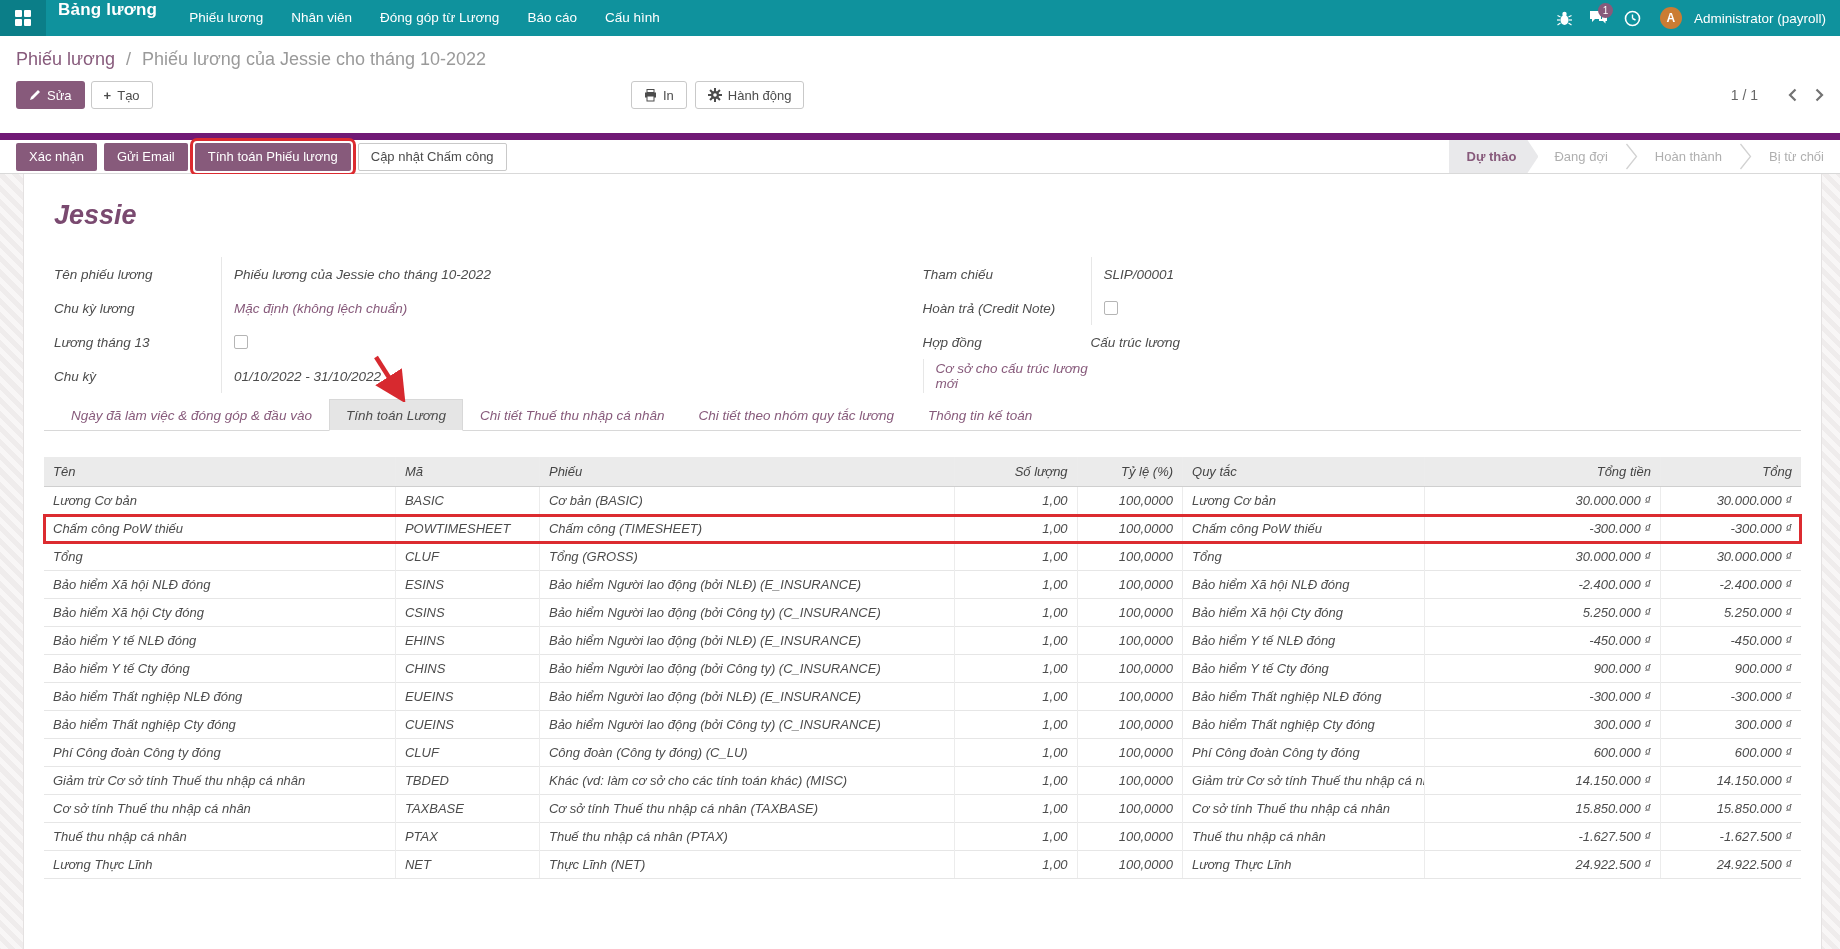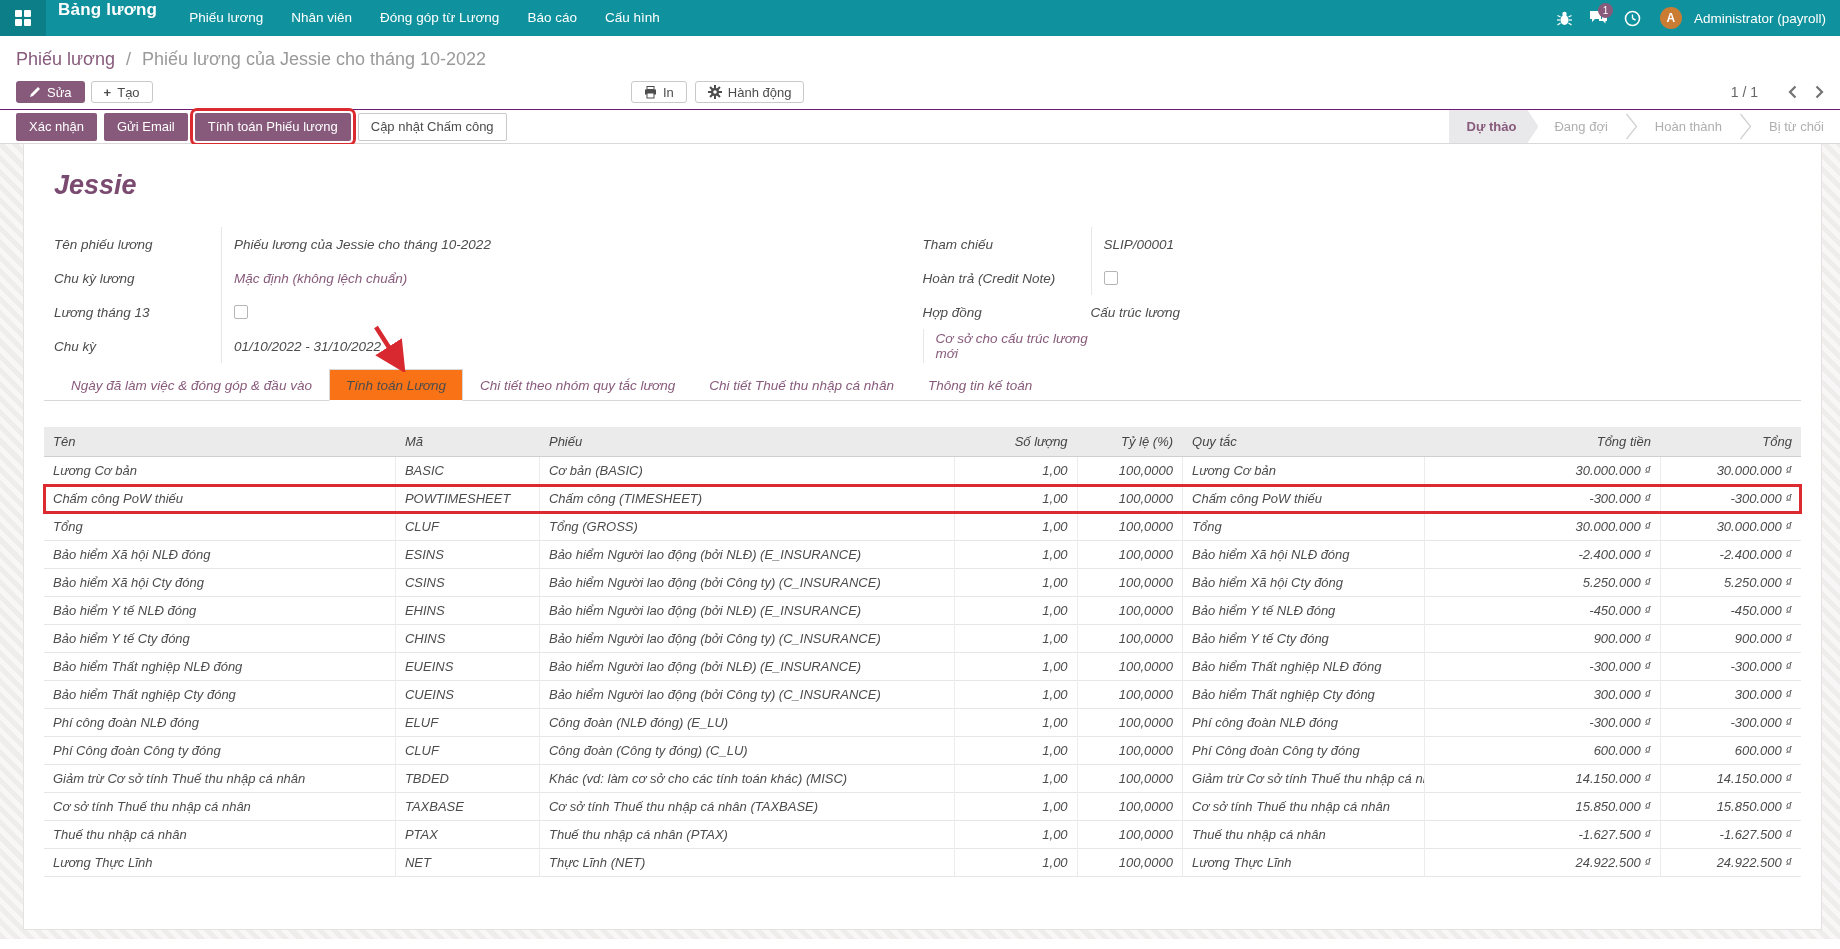--- a/index.html
+++ b/index.html
@@ -18,29 +18,29 @@
   .nav-menus { display:flex; list-style:none; margin:0; padding:0; height:36px; }
   .nav-menus li { padding:0 14px; line-height:36px; font-size:13.5px; cursor:pointer; }
   .nav-right { margin-left:auto; display:flex; align-items:center; gap:4px; padding-right:14px; }
   .nav-icon { width:30px; height:36px; display:flex; align-items:center; justify-content:center; position:relative; cursor:pointer; }
   .nav-badge { position:absolute; top:3px; right:1px; min-width:15px; height:15px; border-radius:8px;
     background:#875A7B; color:#fff; font-size:10px; line-height:15px; text-align:center; padding:0 3px; }
   .avatar { width:22px; height:22px; border-radius:50%; background:#cb7c33; color:#fff;
     font-size:12px; font-weight:bold; display:flex; align-items:center; justify-content:center; margin-left:8px; }
   .username { font-size:13.5px; padding-left:8px; cursor:pointer; }
   
-  .control-panel { padding:10px 16px 6px 16px; border-bottom:1px solid #701a75; background:#fff; }
+  .control-panel { padding:10px 16px 24px 16px; border-bottom:7px solid #701a75; background:#fff; }
   .breadcrumb { font-size:18px; line-height:26px; }
   .breadcrumb .bc-parent { color:#875A7B; cursor:pointer; }
   .breadcrumb .bc-sep { color:#9a9a9a; padding:0 6px; }
   .breadcrumb .bc-current { color:#9a9a9a; }
   .cp-buttons { margin-top:9px; display:flex; align-items:center; }
   .cp-center { position:absolute; left:615px; display:flex; gap:8px; }
   .cp-right { margin-left:auto; display:flex; align-items:center; gap:30px; color:#666; font-size:14px; }
-  .btn { display:inline-flex; align-items:center; gap:6px; height:22px; padding:0 12px;
+  .btn { display:inline-flex; align-items:center; gap:6px; height:28px; padding:0 12px;
     border:1px solid transparent; border-radius:3px; font-size:13px; cursor:pointer; background:#fff;
     font-family:"Liberation Sans", sans-serif; }
   .btn-primary { background:#875A7B; color:#fff; }
   .btn-default { border-color:#c9c9c9; color:#4c4c4c; }
   .pager-chevrons { display:flex; gap:18px; align-items:center; }
   .pager-chevrons svg { cursor:pointer; }
   
   .statusbar { height:34px; background:#fff; border-bottom:1px solid #d9d9d9; display:flex; align-items:center; padding-left:16px; }
   .statusbar .btn { border-radius:2px; margin-right:7px; height:28px; }
   .highlight-red { outline:3px solid #dc2b30; outline-offset:2px; }
@@ -60,21 +60,21 @@
   .form-group.right { grid-template-columns:168px 1fr; }
   .f-label { display:flex; align-items:center; font-size:13.5px; color:#4c4c4c; }
   .f-value { display:flex; align-items:center; border-left:1px solid #e7e7e7; padding-left:12px; font-size:13.5px; }
   .f-link { color:#875A7B; cursor:pointer; }
   .checkbox { width:14px; height:14px; border:1px solid #b5b5b5; border-radius:2px; background:#fff; display:inline-block; cursor:pointer; }
   .badge-pill { border:1px solid #a9a9a9; border-radius:11px; padding:1px 10px 2px; font-size:12px; color:#5f5f5f; background:#fff; cursor:pointer; }
   
   .tabs-wrap { position:relative; margin-top:6px; }
   .tabs { display:flex; border-bottom:1px solid #d8d8d8; padding-left:10px; }
   .tab { padding:8px 16px 7px; font-size:13.5px; color:#875A7B; cursor:pointer; border:1px solid transparent; margin-bottom:-1px; white-space:nowrap; }
-  .tab.active { background:#f97316; color:#4c4c4c; border-color:#d8d8d8; border-bottom-color:#fff; }
+  .tab.active { background:#e5e5e5; color:#4c4c4c; border-color:#d8d8d8; border-bottom-color:#fff; }
   .annotation-arrow { position:absolute; left:322px; top:-47px; pointer-events:none; }
   
   table.payslip { width:100%; border-collapse:collapse; margin-top:26px; table-layout:fixed; }
   table.payslip th { background:#ebebeb; border-bottom:1px solid #cfcfcf; padding:7px 9px;
     font-weight:normal; color:#454545; text-align:left; font-size:13px; cursor:pointer; white-space:nowrap; overflow:hidden; }
   table.payslip td { padding:6px 9px; border-top:1px solid #e6e6e6; font-size:13px; white-space:nowrap; overflow:hidden; }
   table.payslip tbody tr:first-child td { border-top:none; }
   table.payslip tbody tr:last-child td { border-bottom:1px solid #e6e6e6; }
   table.payslip th + th, table.payslip td + td { border-left:1px solid #ececec; }
   table.payslip .num { text-align:right; }
@@ -256,22 +256,22 @@
             <marker id="ah" markerWidth="7" markerHeight="7" refX="3.5" refY="3.5" orient="auto">
               <path d="M0,0 L7,3.5 L0,7 z" fill="#d7292f"></path>
             </marker>
           </defs>
           <line x1="10" y1="5" x2="31" y2="38" stroke="#d7292f" stroke-width="4.5" marker-end="url(#ah)"></line>
         </svg>
       </span>
       <div class="tabs" id="tabs">
           <div class="tab">Ngày đã làm việc &amp; đóng góp &amp; đầu vào</div>
           <div class="tab active">Tính toán Lương</div>
+          <div class="tab">Chi tiết Thuế thu nhập cá nhân</div>
           <div class="tab">Chi tiết theo nhóm quy tắc lương</div>
-          <div class="tab">Chi tiết Thuế thu nhập cá nhân</div>
           <div class="tab">Thông tin kế toán</div>
         </div>
     </div>
 
     <table class="payslip">
       <colgroup id="cols">
           <col style="width:20%">
           <col style="width:8.2%">
           <col style="width:23.6%">
           <col style="width:7%">
@@ -377,30 +377,20 @@
             <td class="">Bảo hiểm Thất nghiệp Cty đóng</td>
             <td class="">CUEINS</td>
             <td class="">Bảo hiểm Người lao động (bởi Công ty) (C_INSURANCE)</td>
             <td class="num">1,00</td>
             <td class="num">100,0000</td>
             <td class="">Bảo hiểm Thất nghiệp Cty đóng</td>
             <td class="num">300.000 ₫</td>
             <td class="num">300.000 ₫</td>
           </tr>
           <tr class="row-click">
-            <td class="">Phí công đoàn NLĐ đóng</td>
-            <td class="">ELUF</td>
-            <td class="">Công đoàn (NLĐ đóng) (E_LU)</td>
-            <td class="num">1,00</td>
-            <td class="num">100,0000</td>
-            <td class="">Phí công đoàn NLĐ đóng</td>
-            <td class="num">-300.000 ₫</td>
-            <td class="num">-300.000 ₫</td>
-          </tr>
-          <tr class="row-click">
             <td class="">Phí Công đoàn Công ty đóng</td>
             <td class="">CLUF</td>
             <td class="">Công đoàn (Công ty đóng) (C_LU)</td>
             <td class="num">1,00</td>
             <td class="num">100,0000</td>
             <td class="">Phí Công đoàn Công ty đóng</td>
             <td class="num">600.000 ₫</td>
             <td class="num">600.000 ₫</td>
           </tr>
           <tr class="row-click">

